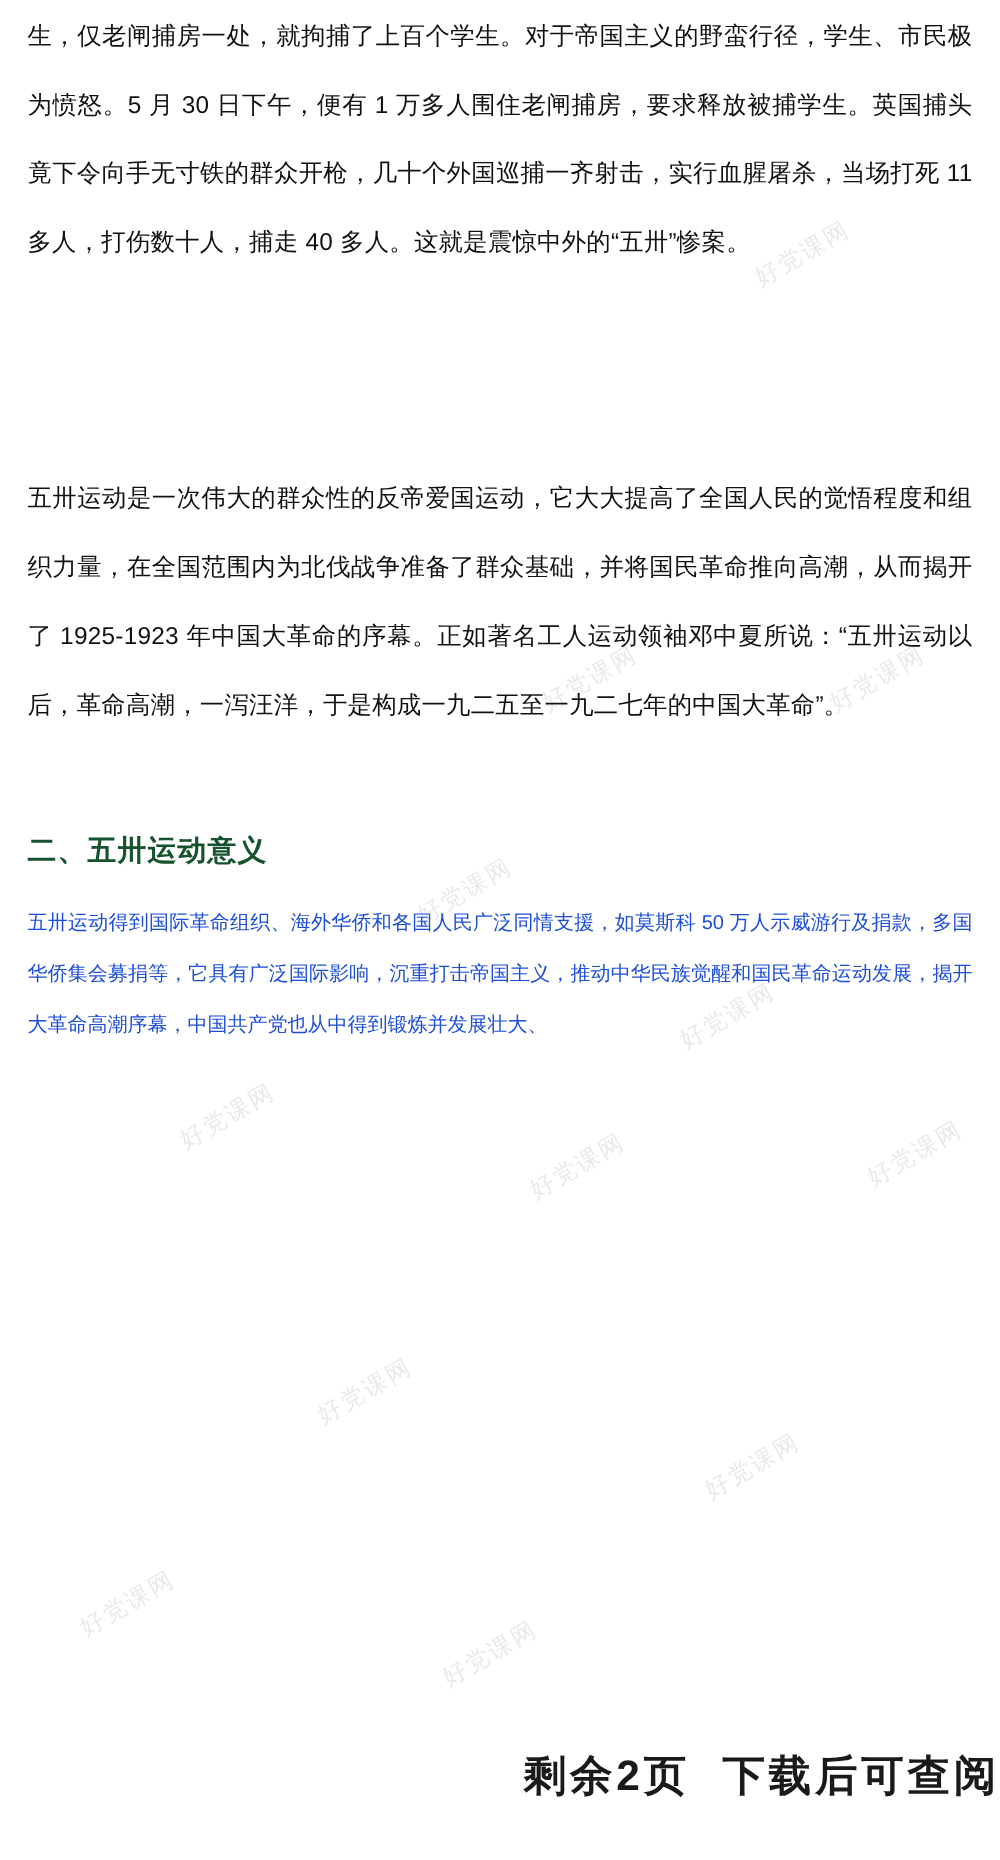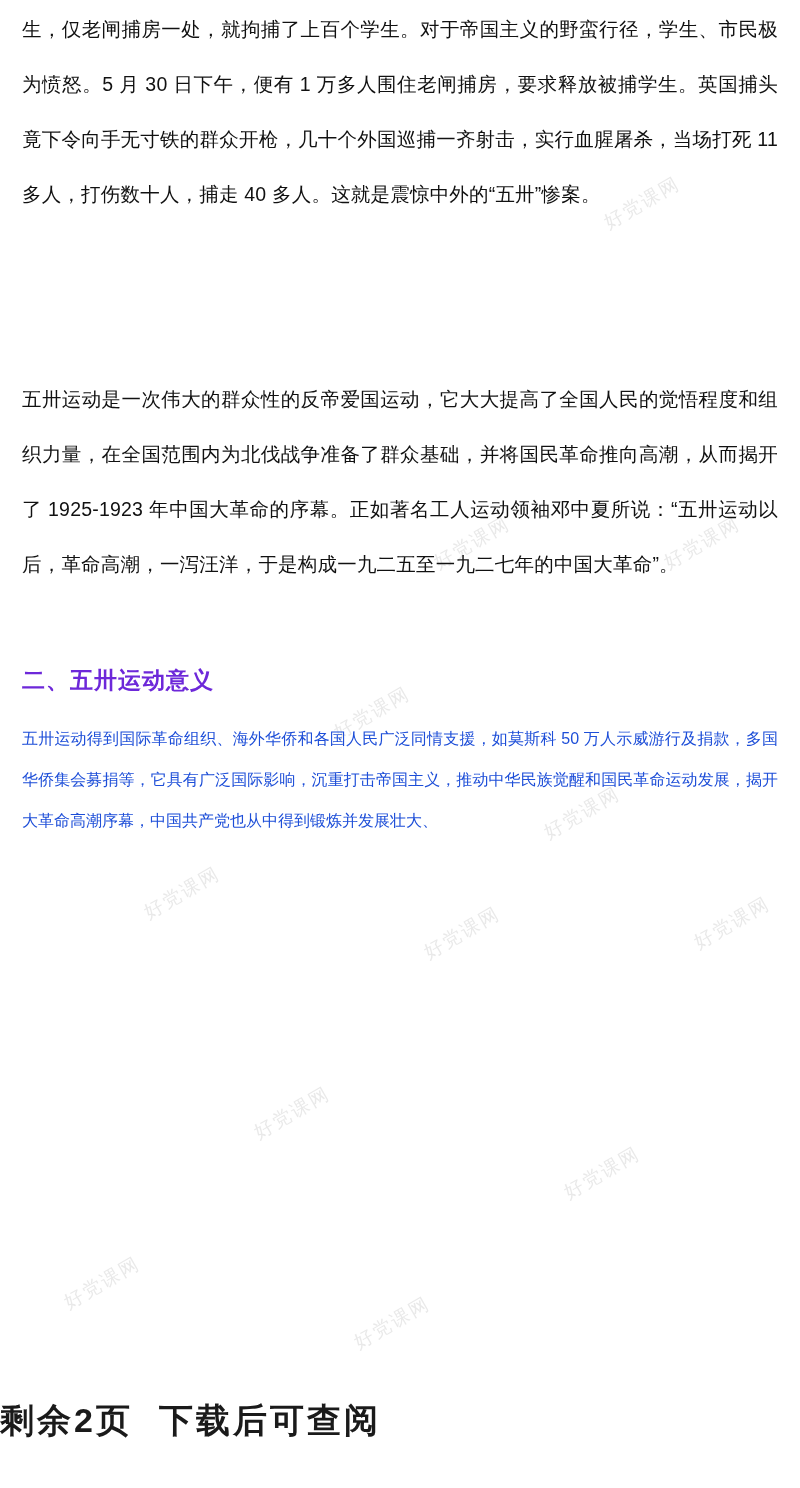--- a/index.html
+++ b/index.html
@@ -38,21 +38,21 @@
   }
   .spacer-lg { height: 120px; }
   .spacer-md { height: 30px; }
   .spacer-sm { height: 18px; }
 
   .heading {
     font-size: 23px;
     font-weight: bold;
     line-height: 40px;
     margin: 0;
-    color: #6d28d9;
+    color: #14532d;
     position: relative;
     z-index: 2;
     letter-spacing: 1px;
   }
   .para-small {
     font-size: 16px;
     line-height: 41px;
     text-align: justify;
     text-justify: inter-ideograph;
     margin: 0;
@@ -72,21 +72,21 @@
     pointer-events: none;
     z-index: 1;
     user-select: none;
   }
 
   .footer-note {
     position: absolute;
     left: 0;
     right: 0;
     bottom: 44px;
-    text-align: left;
+    text-align: right;
     font-size: 34px;
     font-weight: bold;
     color: #1a1a1a;
     letter-spacing: 3px;
     z-index: 3;
   }
   .footer-note .gap {
     display: inline-block;
     width: 26px;
   }

